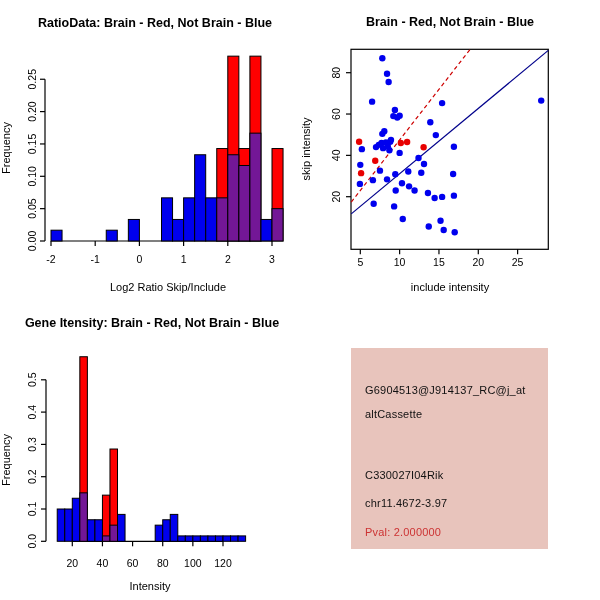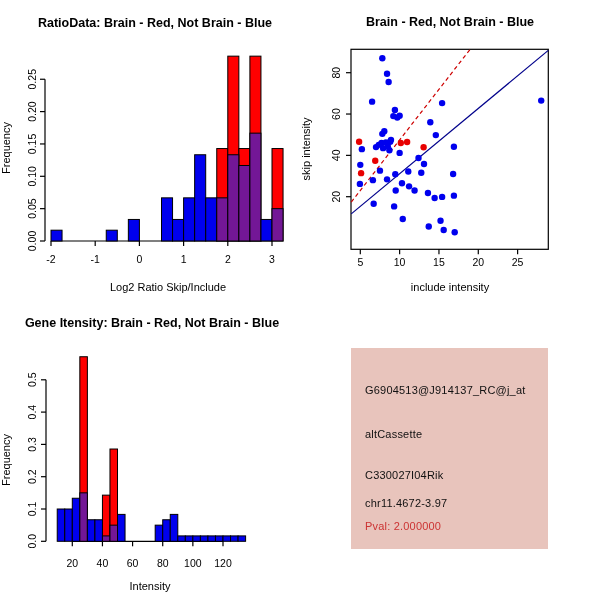--- a/index.html
+++ b/index.html
@@ -210,19 +210,19 @@
         <rect x="230.53499999999997" y="235.9059" width="7.534999999999999" height="5.3941" fill="#0000EE" stroke="#000" stroke-width="1"></rect>
         <rect x="238.07" y="235.9059" width="7.534999999999999" height="5.3941" fill="#0000EE" stroke="#000" stroke-width="1"></rect>
         <text x="152" y="27" font-size="12.5" font-weight="bold" text-anchor="middle" font-family="&quot;Liberation Sans&quot;,sans-serif">Gene Itensity: Brain - Red, Not Brain - Blue</text>
         <text x="150" y="290" font-size="11" font-weight="normal" text-anchor="middle" font-family="&quot;Liberation Sans&quot;,sans-serif">Intensity</text>
         <text x="10" y="160" font-size="11" font-weight="normal" text-anchor="middle" font-family="&quot;Liberation Sans&quot;,sans-serif" transform="rotate(-90 10 160)">Frequency</text>
       </svg>
   </div>
   <div class="panel" id="panel-br">
     <div id="info-box" style="background: rgb(232, 196, 188);">
       <div class="info-line" style="top:36px">G6904513@J914137_RC@j_at</div>
-      <div class="info-line" style="top:80px">altCassette</div>
+      <div class="info-line" style="top:60px">altCassette</div>
       <div class="info-line" style="top:121px">C330027I04Rik</div>
       <div class="info-line" style="top:149px">chr11.4672-3.97</div>
-      <div class="info-line" style="top: 172px; color: rgb(204, 51, 51);">Pval: 2.000000</div>
+      <div class="info-line" style="top: 178px; color: rgb(204, 51, 51);">Pval: 2.000000</div>
     </div>
   </div>
 </div>
 
 </body></html>

